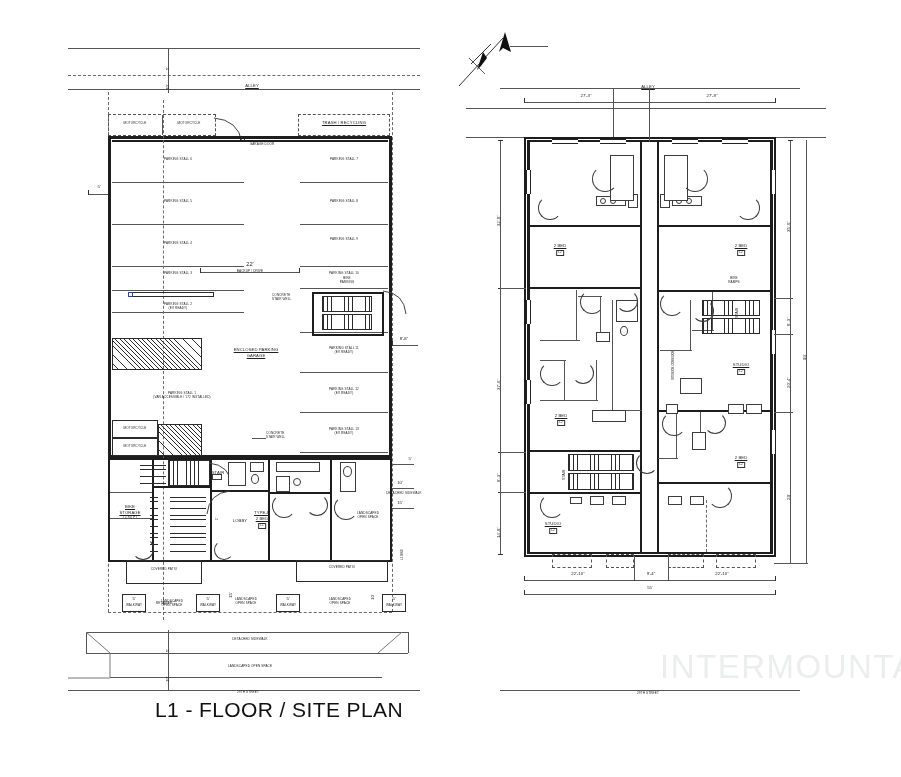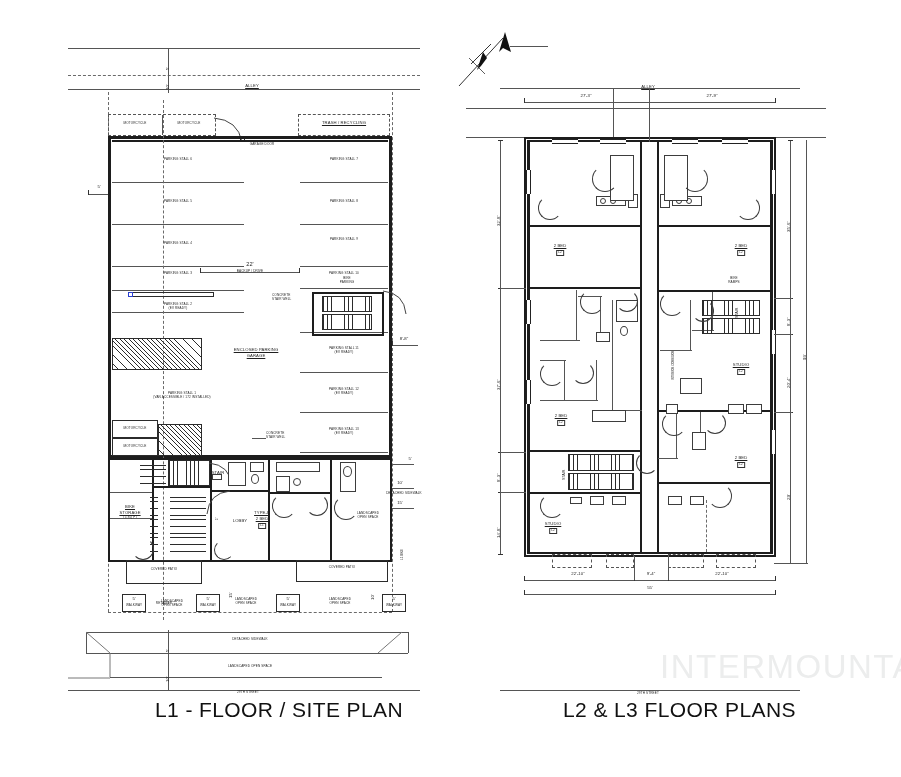--- a/index.html
+++ b/index.html
@@ -86,21 +86,20 @@
       <line x1="4" y1="68" x2="48" y2="20" stroke="#333" stroke-width="1"></line>
       <polygon points="50,14 44,34 48,30 56,34" fill="#111"></polygon>
       <line x1="16" y1="46" x2="36" y2="26" stroke="#333" stroke-width="1"></line>
       <polygon points="22,52 28,34 32,40 26,48" fill="#111"></polygon>
       <line x1="14" y1="40" x2="30" y2="56" stroke="#333" stroke-width=".8"></line>
     </svg>
   </div>
   <div class="ln h thin" style="left:510px;top:46px;width:38px;"></div>
 
   <div class="plan-title" id="title-left">L1 - FLOOR / SITE PLAN</div>
-  <div class="plan-title" id="title-right">L2 &amp; L3 FLOOR PLANS</div>
 
   <div>
 
     <div class="ln h thin" style="left:68px;top:48px;width:352px;"></div>
     <div class="dash-h" style="left:68px;top:75px;width:352px;"></div>
     <div class="ln h thin" style="left:68px;top:89px;width:352px;"></div>
     <div class="ln h thin" style="left:86px;top:632px;width:322px;"></div>
     <div class="ln h thin" style="left:86px;top:653px;width:322px;"></div>
     <div class="ln h thin" style="left:110px;top:677px;width:272px;"></div>
     <div class="ln thin" style="left:86px;top:632px;width:1px;height:21px;"></div>

